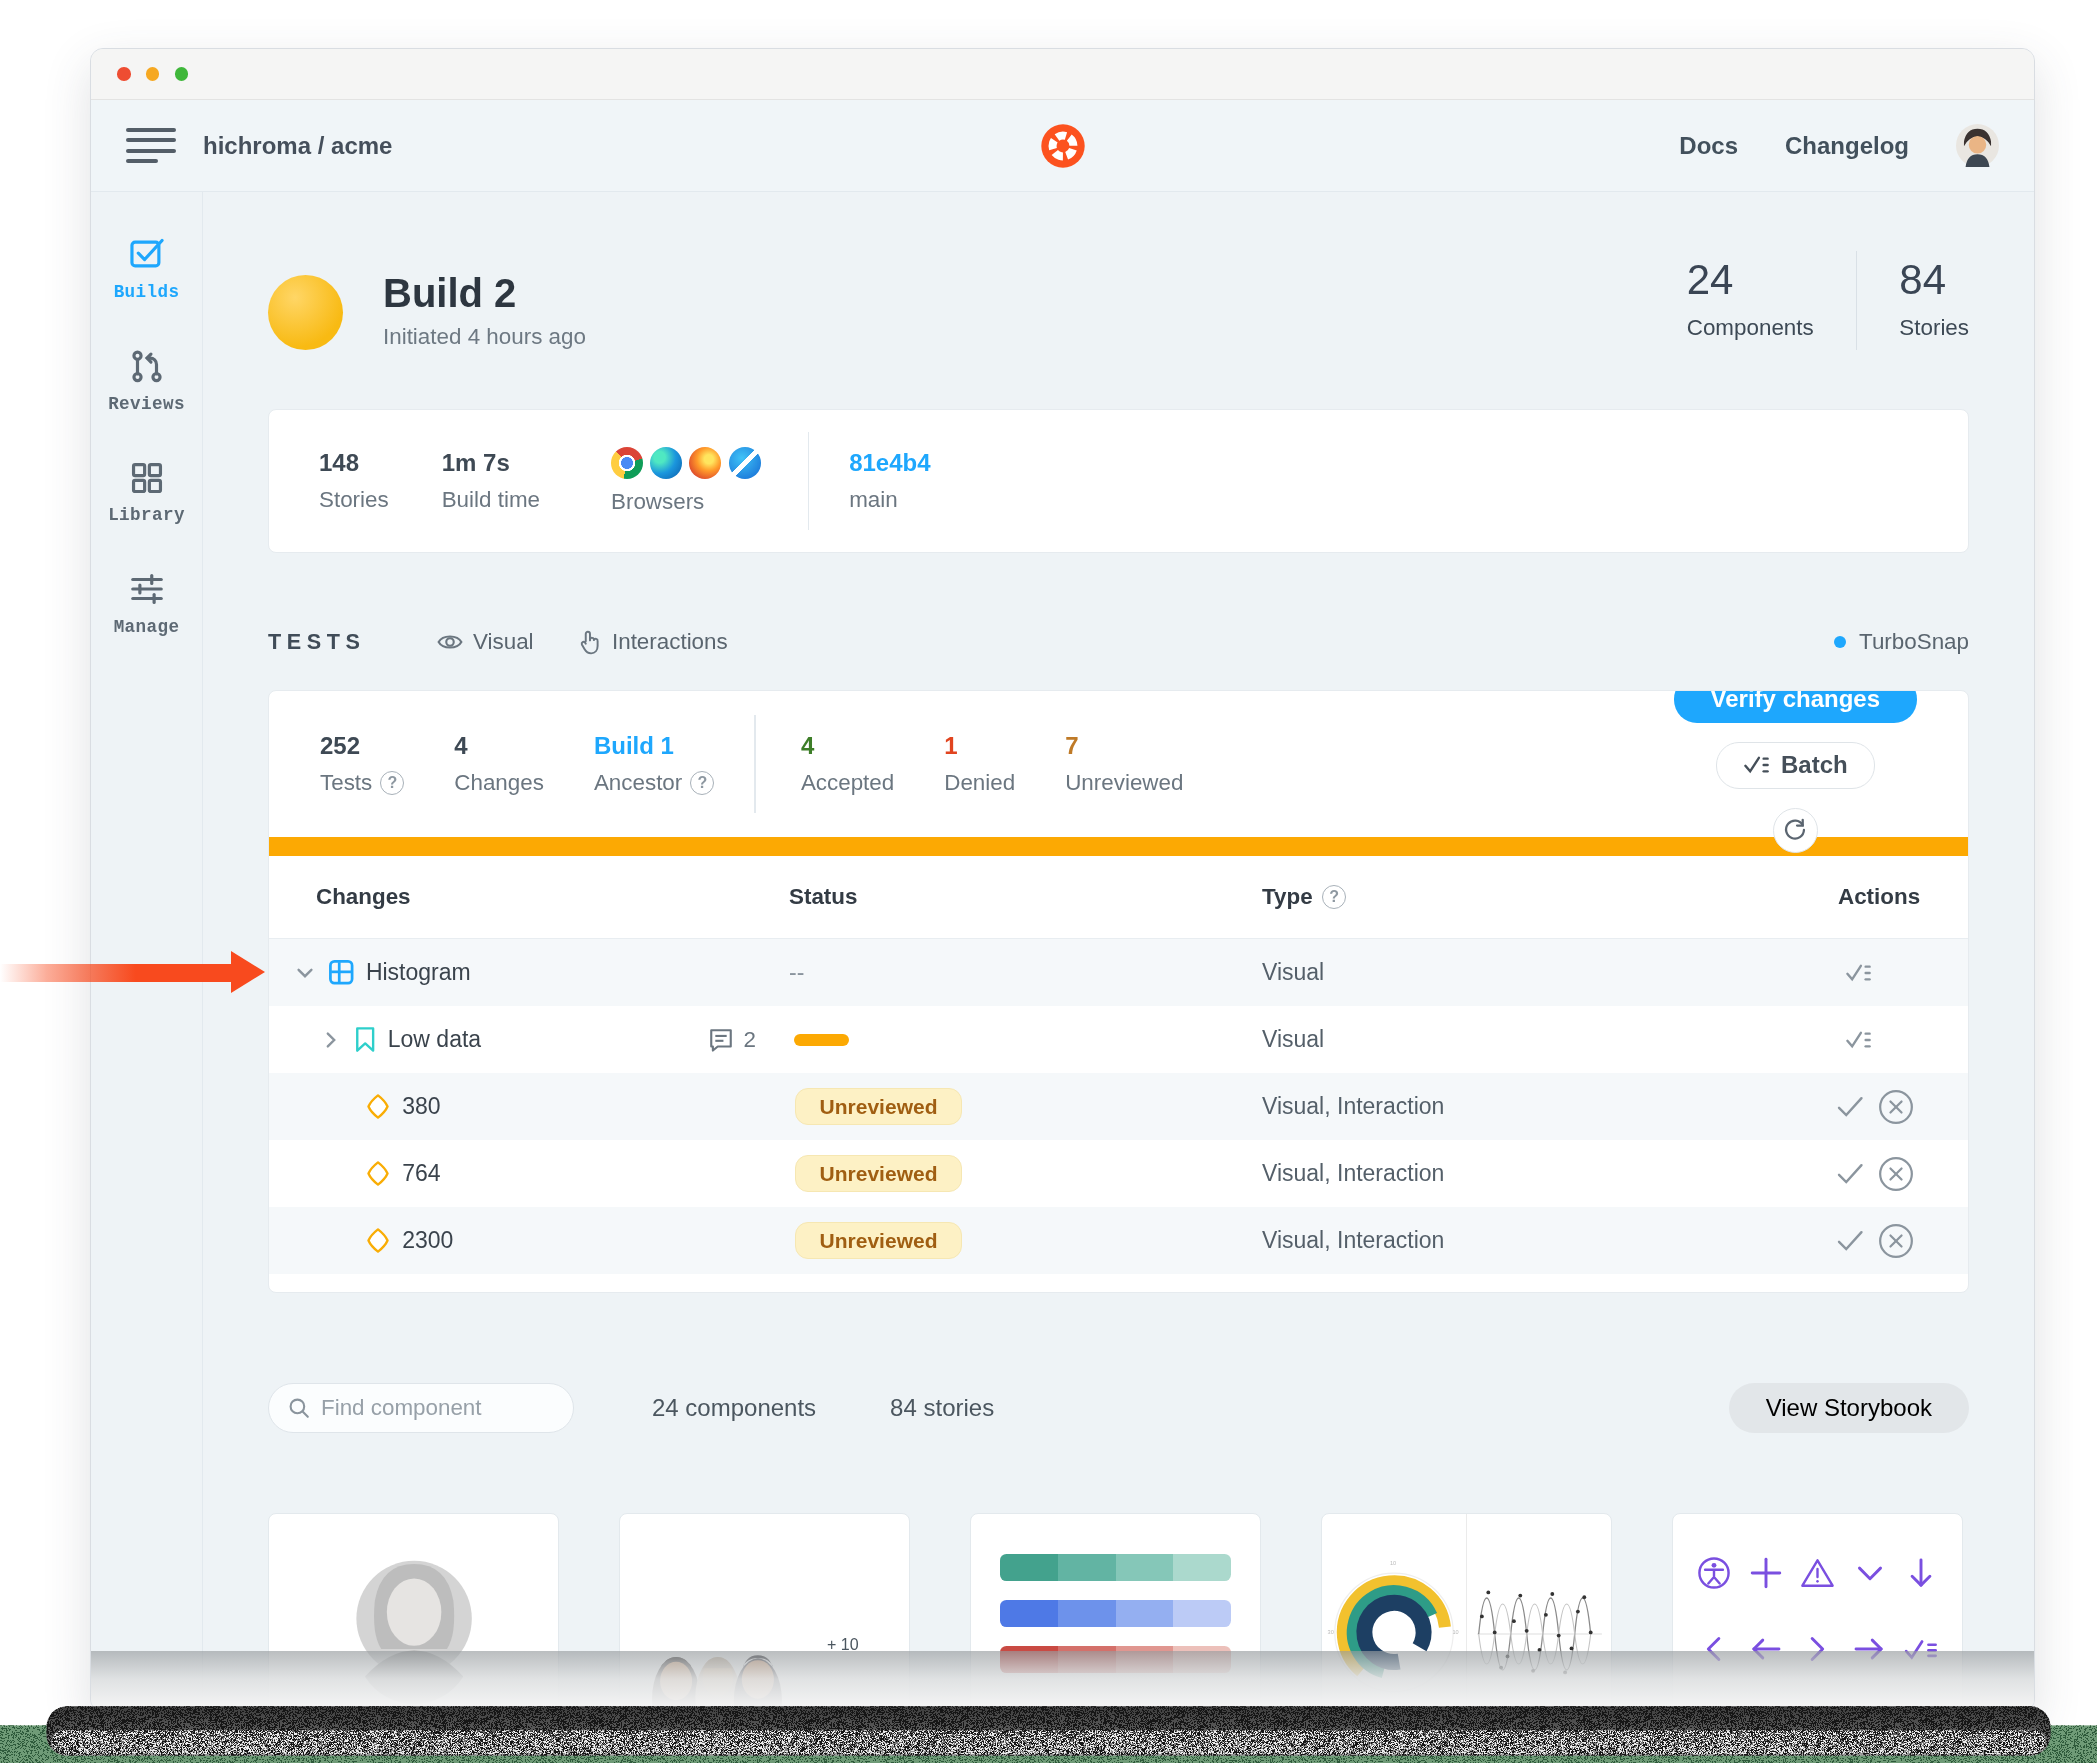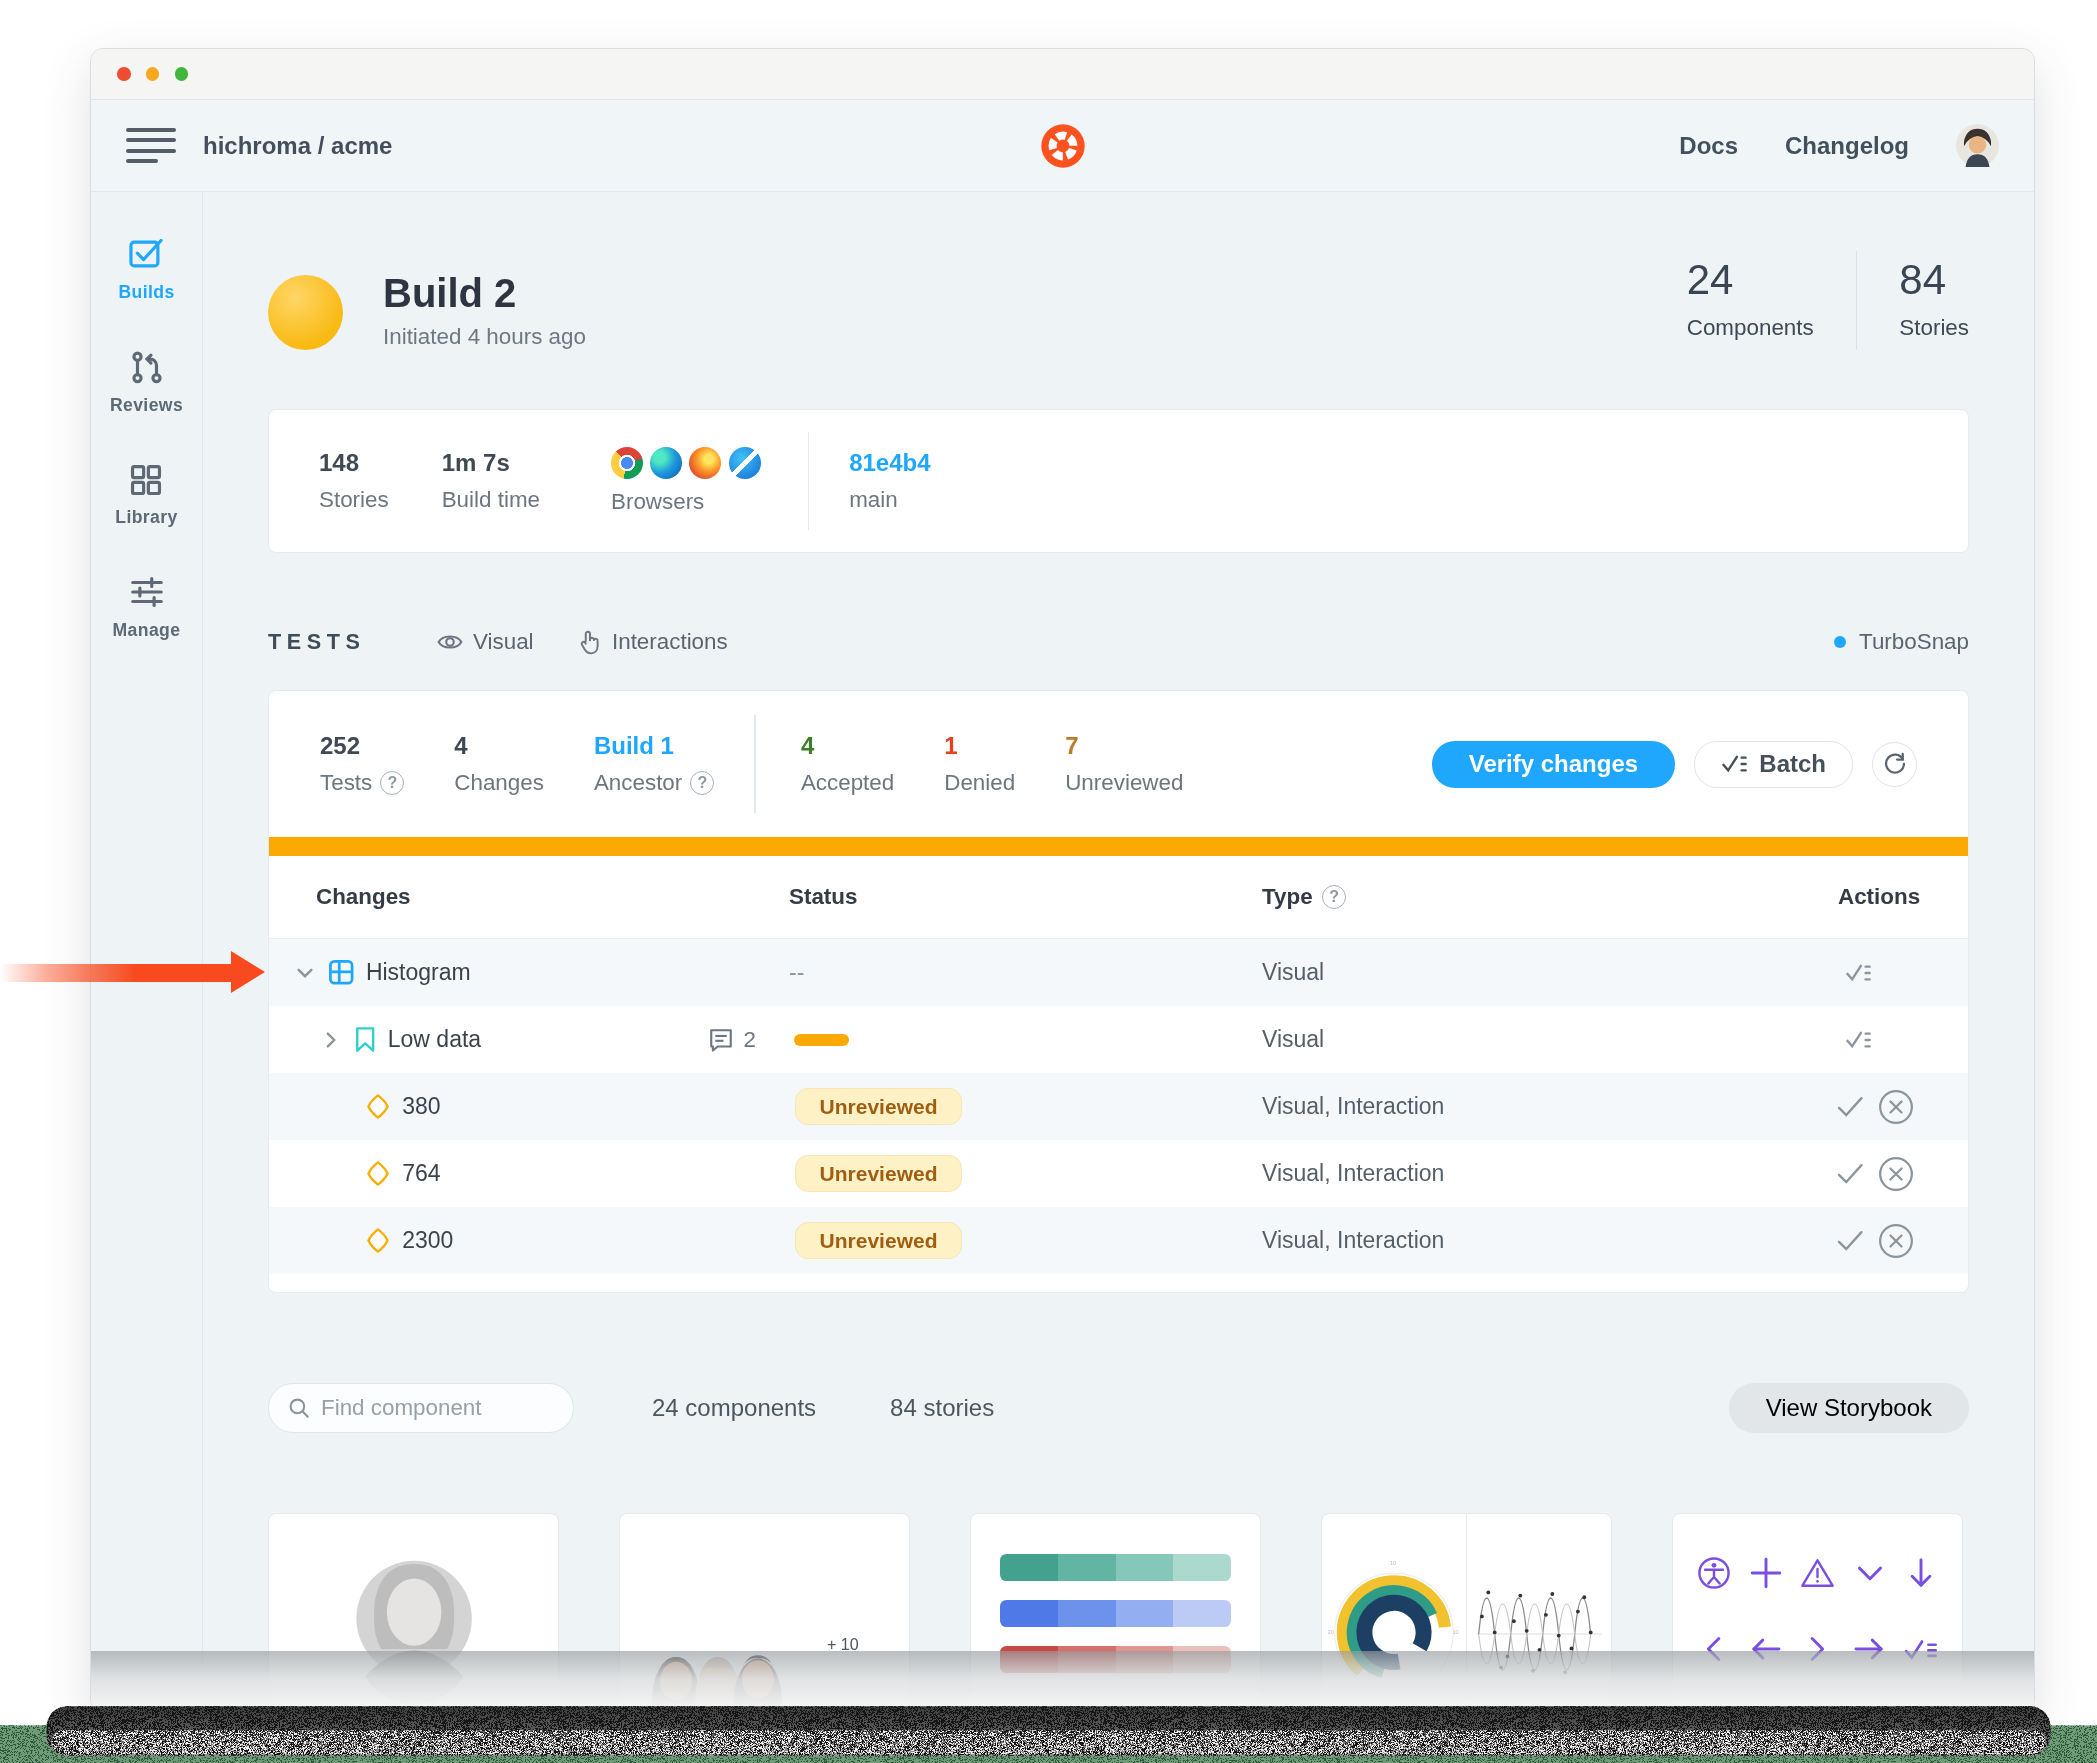--- a/index.html
+++ b/index.html
@@ -20,21 +20,21 @@
   .menu-icon span { display:block; height:4px; border-radius:2.4px; background:#545e68; }
   .menu-icon span:nth-child(1){width:50px}.menu-icon span:nth-child(2){width:50px}
   .menu-icon span:nth-child(3){width:50px}.menu-icon span:nth-child(4){width:32px}
   .app-title { margin-left:27px; font-size:24px; font-weight:bold; color:#454f5b; }
   .logo { position:absolute; left:50%; top:50%; transform:translate(-50%,-50%); }
   .appbar-right { margin-left:auto; display:flex; align-items:center; gap:47px; }
   .nav-link { font-size:24px; font-weight:bold; color:#42505c; cursor:pointer; }
 
   .layout { display:flex; height:1519px; }
   .sidebar { width:112px; border-right:1.6px solid #e2e9ee; display:flex; flex-direction:column;
-             align-items:center; padding-top:43px; flex-shrink:0; }
+             align-items:center; padding-top:43px; flex-shrink:0;font-family:Liberation Mono, monospace; }
   .side-item { display:flex; flex-direction:column; align-items:center; gap:8.8px;
                margin-bottom:45px; color:#5d6974; cursor:pointer; }
   .side-item .lbl { font-size:17.6px; font-weight:bold; letter-spacing:0.4px; }
   .side-item.active { color:#1ea7fd; }
 
   .main { flex:1; position:relative; background:#eef3f6; }
   .content { position:absolute; left:65px; width:1701px; }
 
   
   .hero { top:59px; display:flex; align-items:flex-end; }
@@ -69,21 +69,21 @@
 
   
   .tests-card { top:498px; height:603px; overflow:hidden; padding:0; }
   .stats-row { height:146px; display:flex; align-items:center; padding:0 51px; }
   .stat { display:flex; flex-direction:column; gap:9.6px; }
   .stat .v { font-size:24px; font-weight:bold; color:#3e4954; }
   .stat .l { font-size:22.4px; color:#6b7680; display:flex; align-items:center; gap:8px; }
   .qmark { width:24px; height:24px; border:1.6px solid #a8b1b9; border-radius:50%; color:#8e98a1;
            font-size:16px; display:inline-flex; align-items:center; justify-content:center; font-weight:bold; }
   .stat-div { width:1.6px; height:98px; background:#e3e9ee; margin:0 45px 0 40px; }
-  .btns { margin-left:auto; display:flex; align-items:center; gap:19px; }
+  .btns { margin-left:auto; display:flex; align-items:center; gap:19px;flex-direction:column; }
   .btn-primary { height:47px; padding:0 37px; border-radius:23px; background:#1ea7fd; color:#fff;
                  font-size:24px; font-weight:bold; display:flex; align-items:center; cursor:pointer; }
   .btn-outline { height:47px; padding:0 26px; border-radius:23px; border:1.6px solid #dfe4e8; background:#fff;
                  color:#454f59; font-size:24px; font-weight:bold; display:flex; align-items:center; gap:11.2px; cursor:pointer; }
   .btn-round { width:45px; height:45px; border-radius:50%; border:1.6px solid #dfe4e8; background:#fff;
                display:flex; align-items:center; justify-content:center; cursor:pointer; }
   .progress { height:19px; width:100%; background:#fca903; }
 
   .tgrid { display:grid; grid-template-columns:520px 473px 576px 132px; align-items:center; }
   .thead { height:83px; font-size:22.4px; font-weight:bold; color:#333b44; border-bottom:1.6px solid #e8edf1; }

